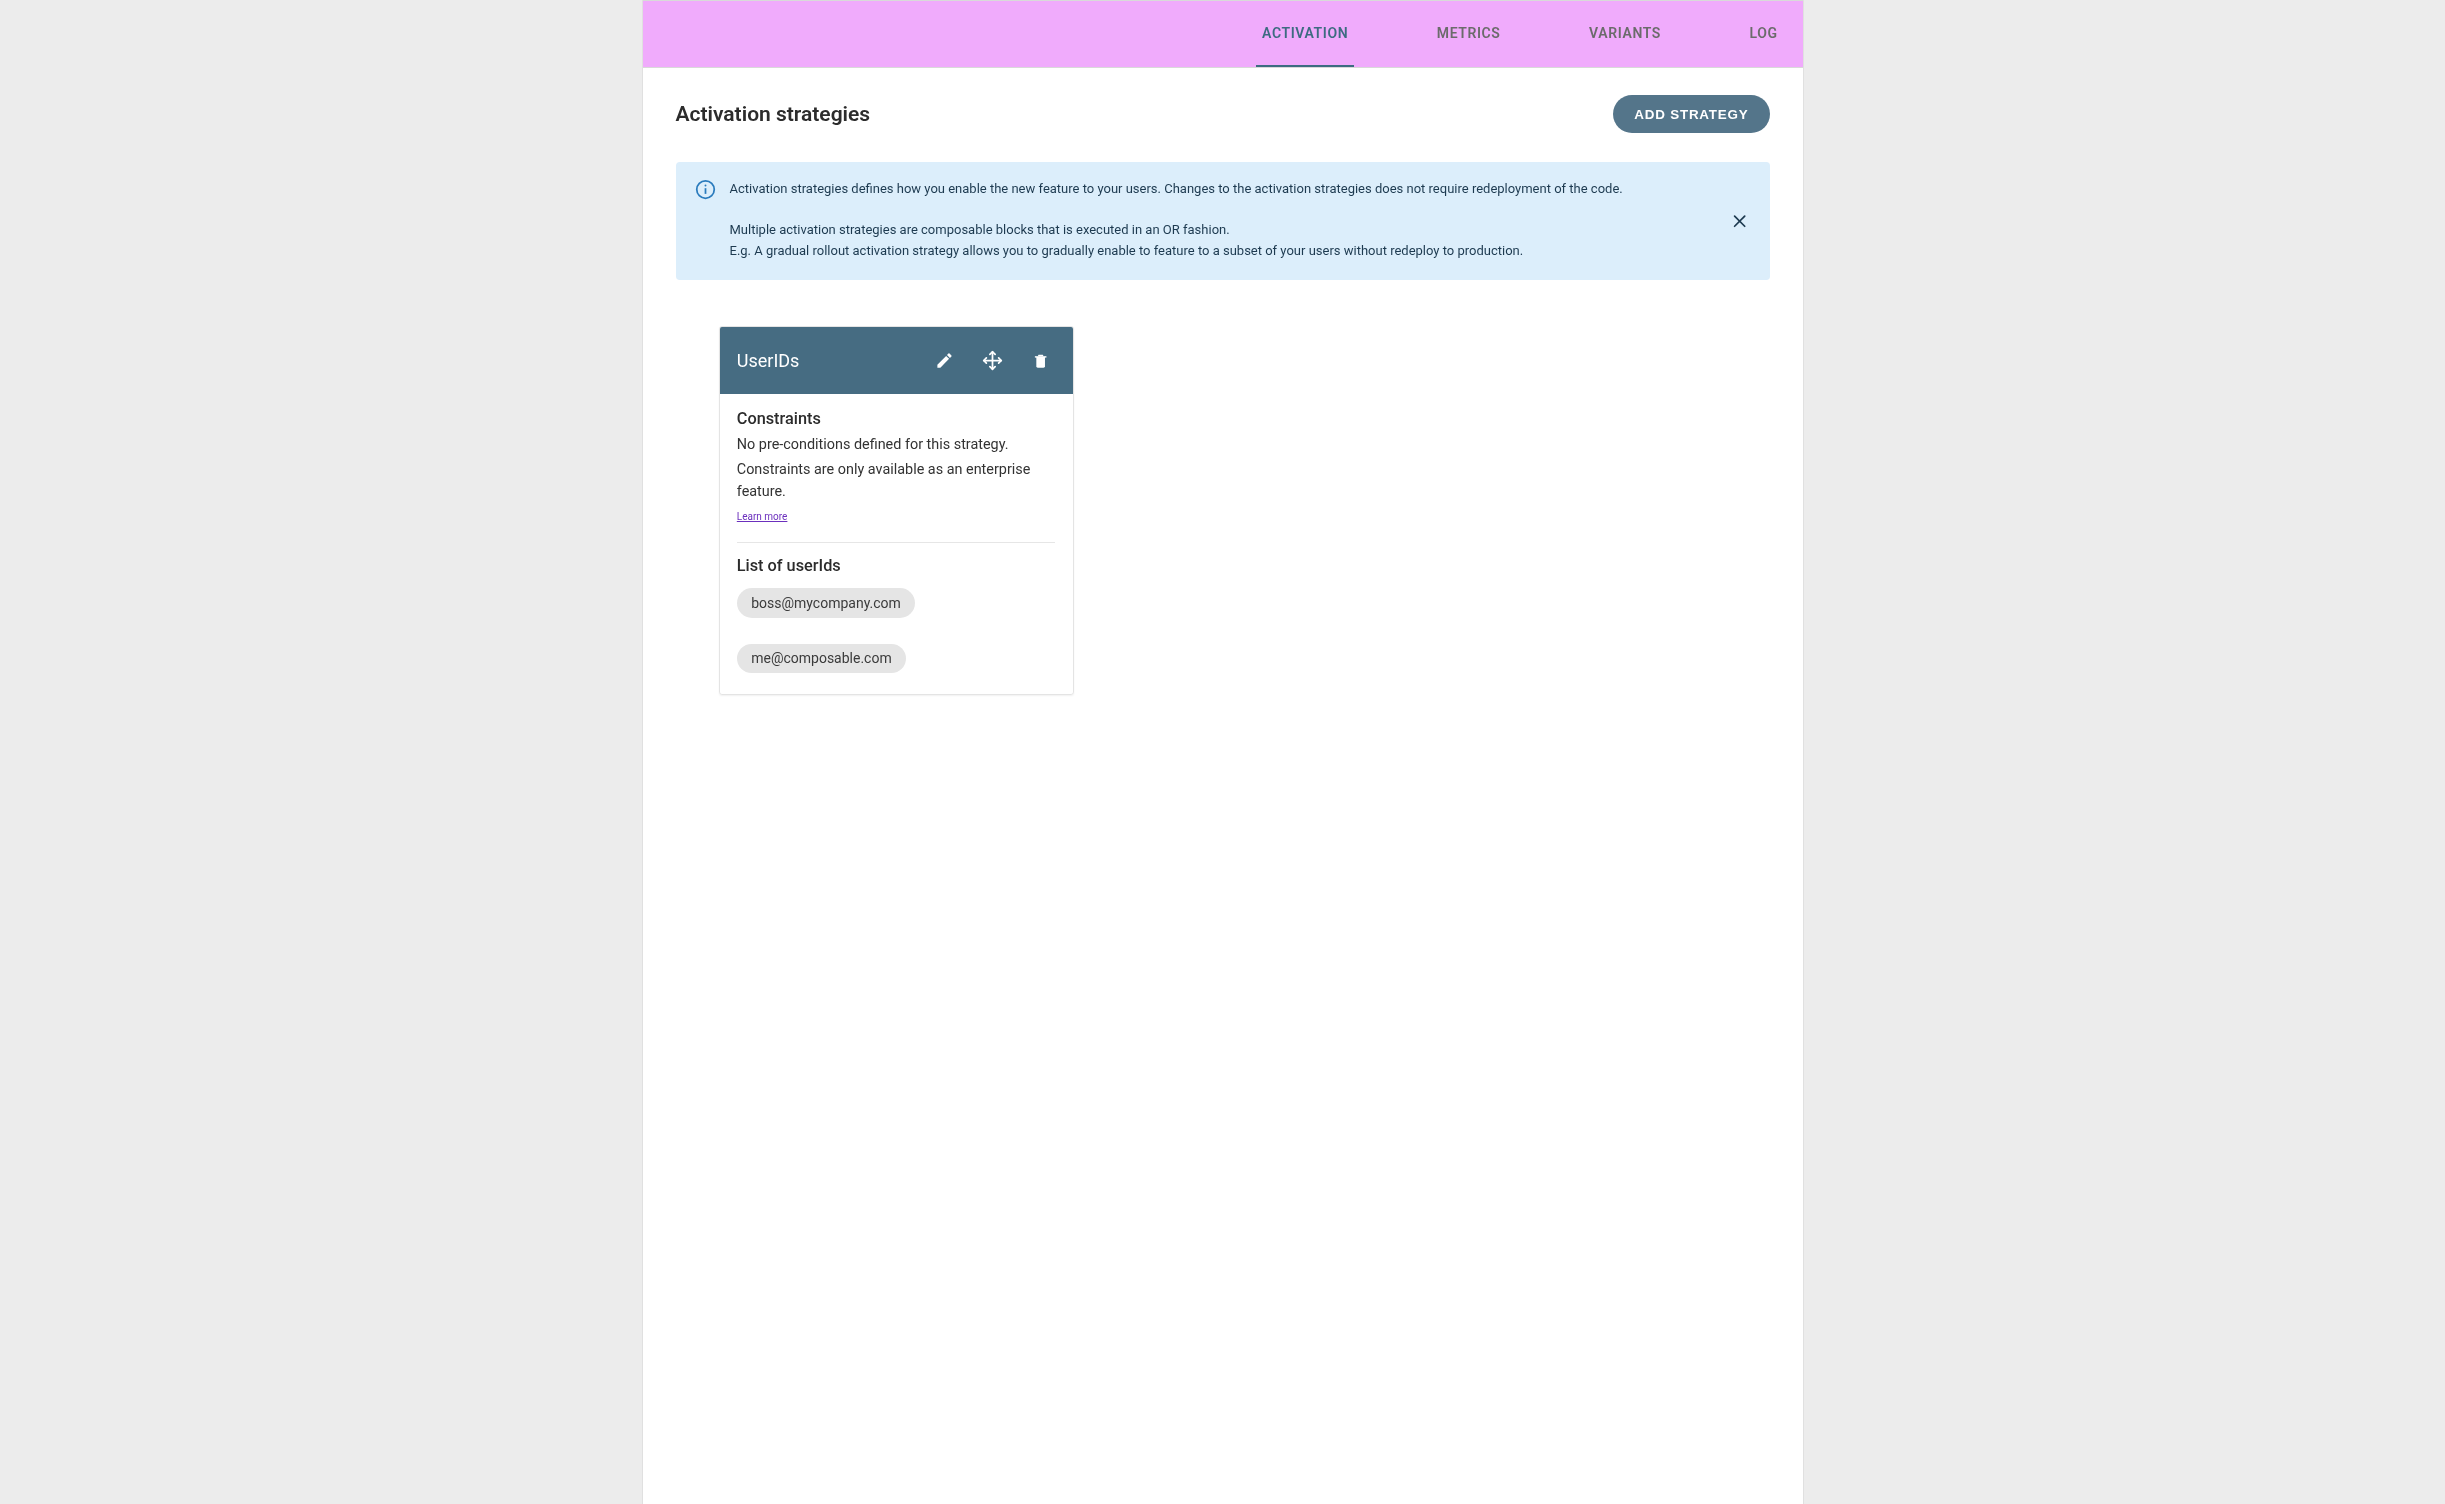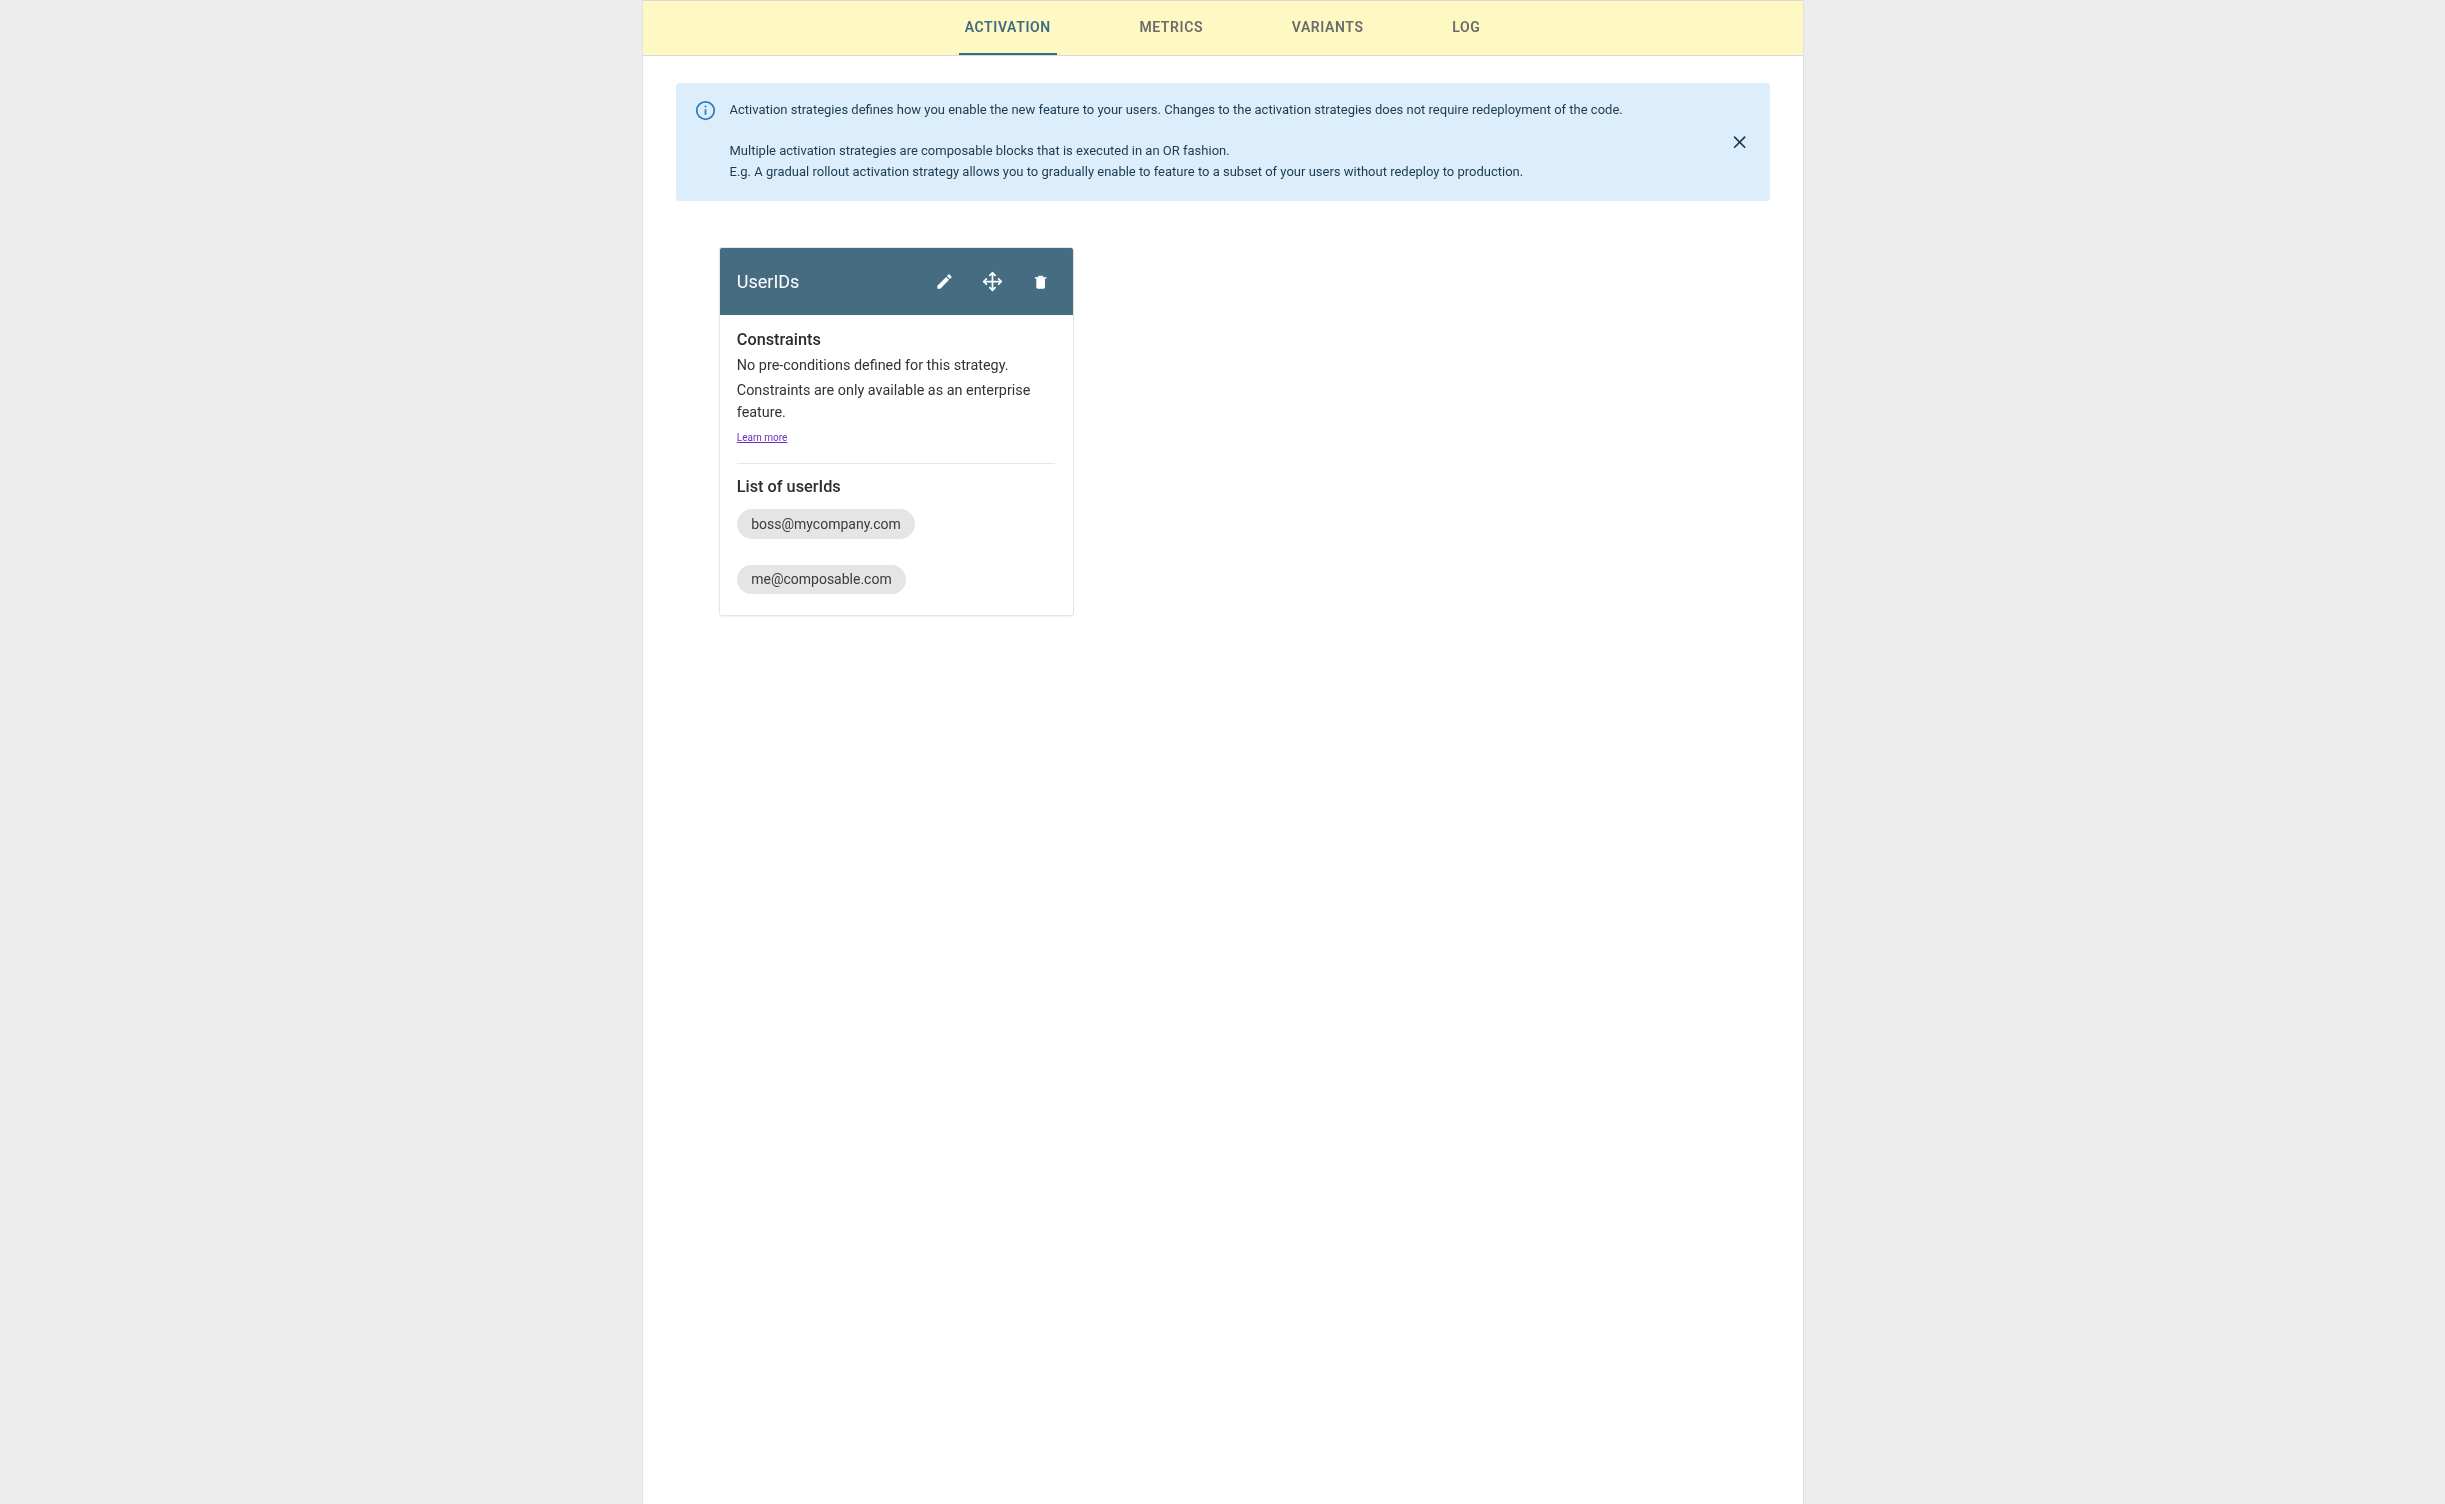--- a/index.html
+++ b/index.html
@@ -16,26 +16,26 @@
     margin: 0 auto;
     background: #ffffff;
     min-height: 100vh;
     border-left: 1px solid #e0e0e0;
     border-right: 1px solid #e0e0e0;
   }
 
   
   .tabs-bar {
     display: flex;
-    justify-content: center;
+    justify-content: flex-end;
     gap: 77px;
     border-top: 1px solid #d9d9d9;
     border-bottom: 1px solid #d9d9d9;
-    background: #fef9c3;
-    height: 56px;
+    background: #f0abfc;
+    height: 68px;
     align-items: stretch;
     padding: 0 19px;
   }
   .tab {
     display: flex;
     align-items: center;
     font-weight: 600;
     font-size: 14px;
     letter-spacing: 0.6px;
     color: #6b6b6b;
@@ -184,20 +184,24 @@
 
   <nav class="tabs-bar">
     <div class="tab active">ACTIVATION</div>
     <div class="tab">METRICS</div>
     <div class="tab">VARIANTS</div>
     <div class="tab">LOG</div>
   </nav>
 
   <div class="content">
 
+    <div class="title-row">
+      <h1>Activation strategies</h1>
+      <button class="add-btn">ADD STRATEGY</button>
+    </div>
 
     <div class="info-alert">
       <span class="info-icon">
         <svg width="21" height="21" viewBox="0 0 24 24" fill="none" stroke="#2a7bbd" stroke-width="2">
           <circle cx="12" cy="12" r="10"></circle>
           <line x1="12" y1="10.5" x2="12" y2="17"></line>
           <circle cx="12" cy="7.5" r="1.1" fill="#2a7bbd" stroke="none"></circle>
         </svg>
       </span>
       <p>Activation strategies defines how you enable the new feature to your users. Changes to the activation strategies does not require redeployment of the code.</p>

